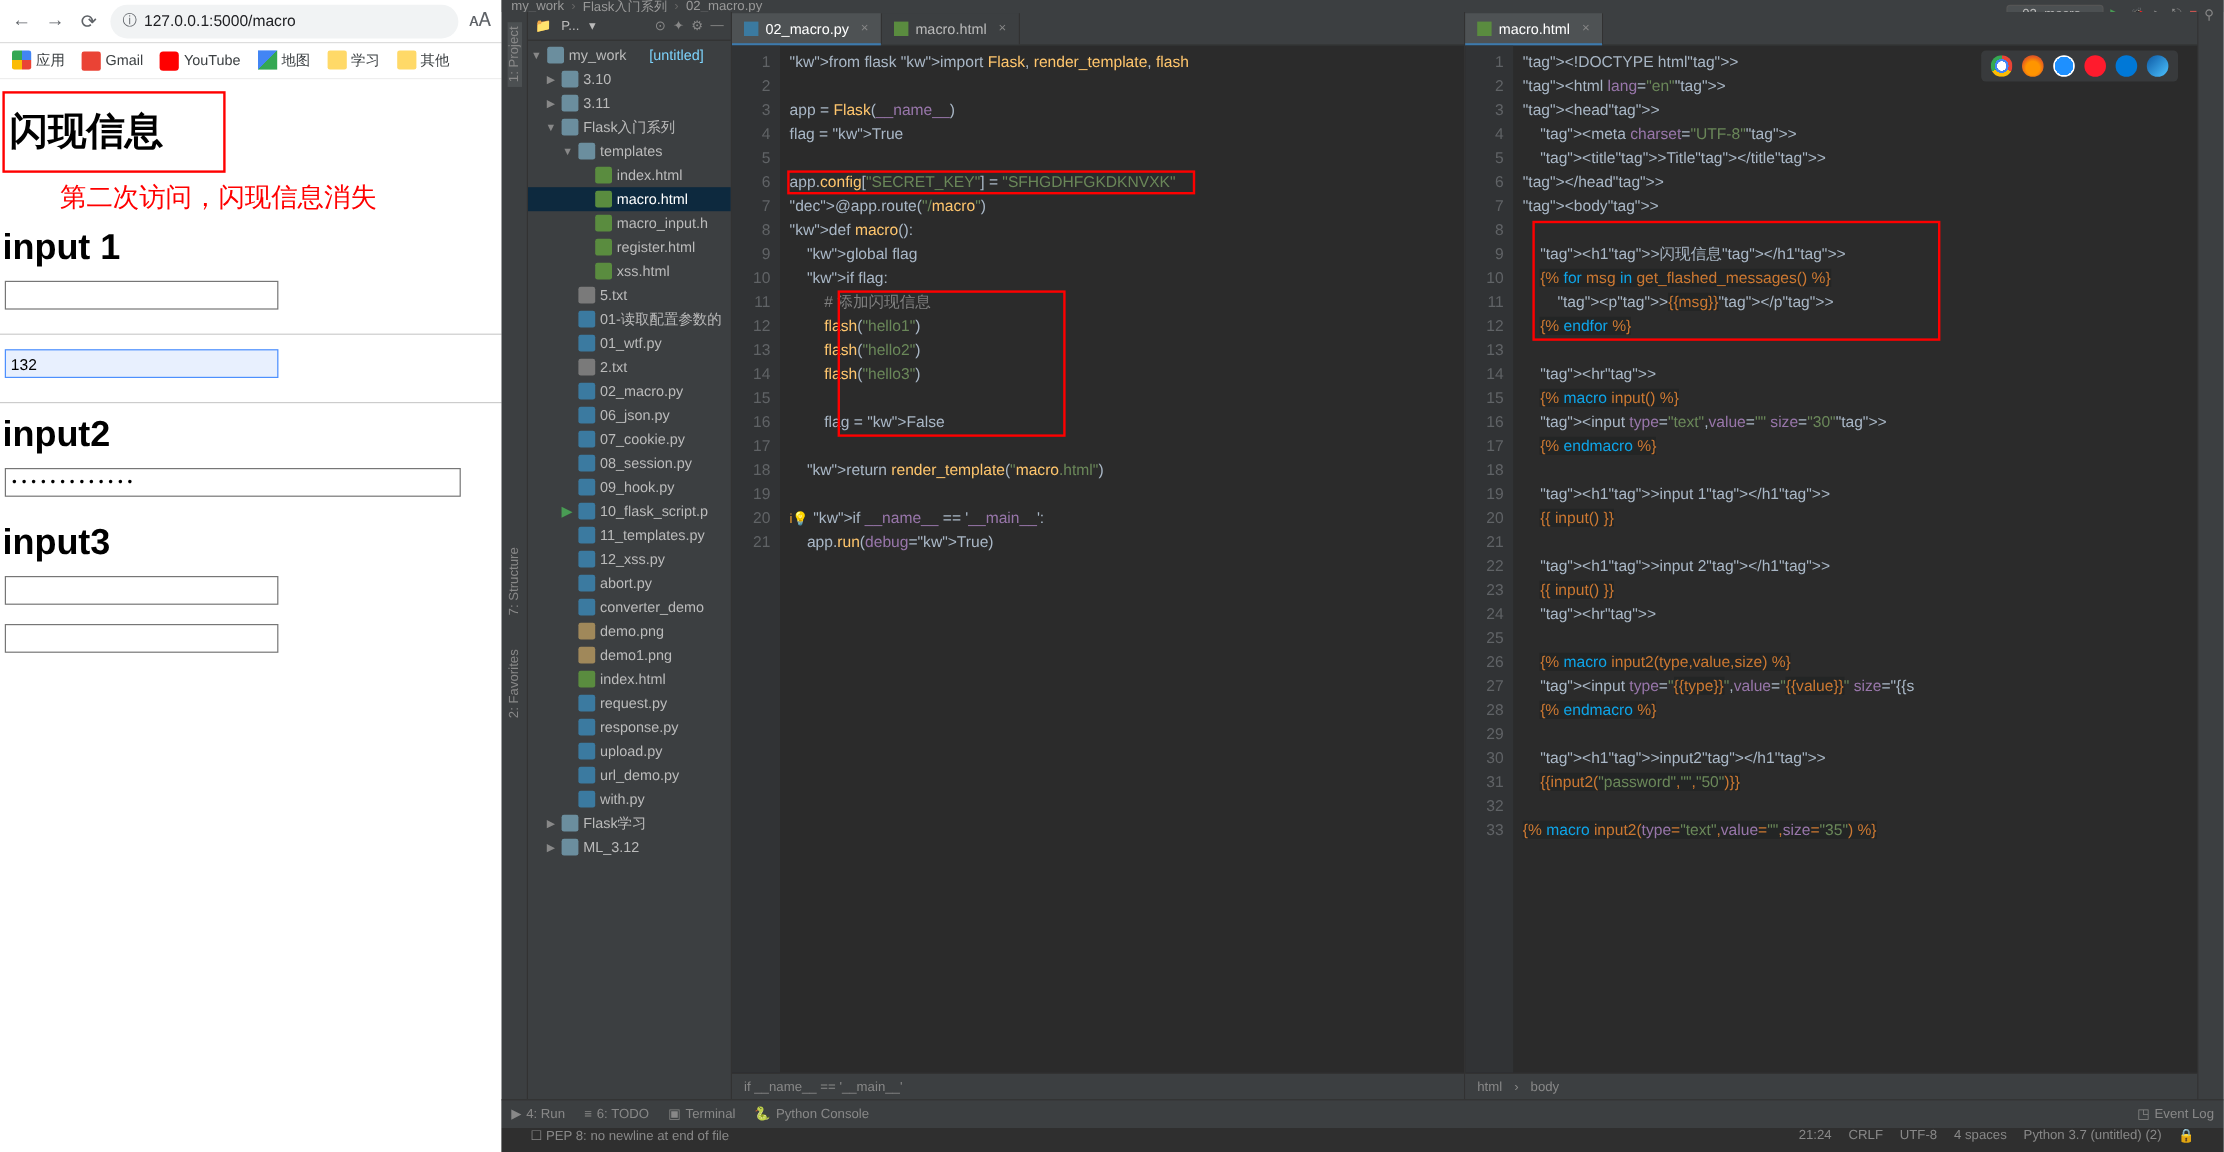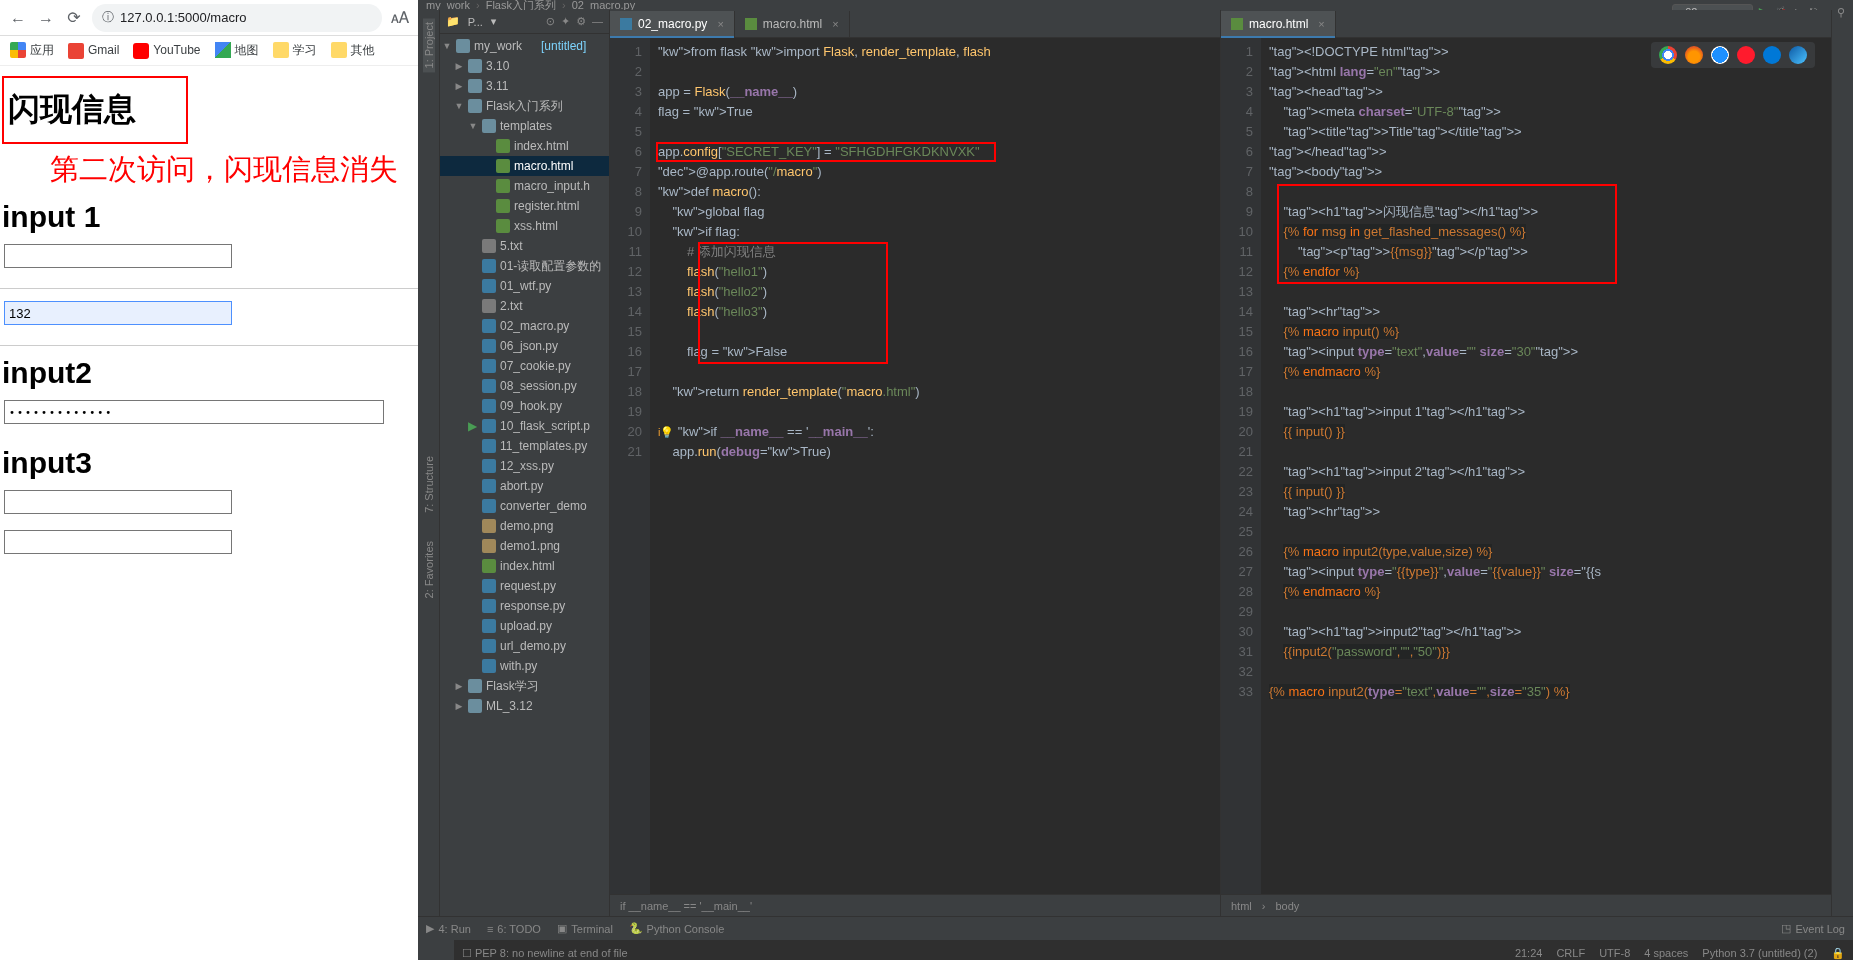--- a/index.html
+++ b/index.html
@@ -16,21 +16,21 @@
 .bm-icon { width: 16px; height: 16px; display: inline-block; }
 .apps { background: repeating-conic-gradient(#4285f4 0 25%, #ea4335 0 50%, #fbbc04 0 75%, #34a853 0 100%); border-radius: 2px; }
 .gmail-icon { background: #ea4335; border-radius: 2px; position: relative; }
 .yt-icon { background: #ff0000; border-radius: 3px; }
 .map-icon { background: linear-gradient(135deg,#4285f4 50%,#34a853 50%); }
 .folder-icon { background: #ffd968; border-radius: 2px; }
 
 .page-content { padding: 0; }
 .red-box { border: 2px solid #ff0000; display: inline-block; padding: 10px 50px 10px 4px; margin: 10px 0 0 2px; }
 .page-h1 { font-size: 32px; font-weight: bold; }
-.red-note { color: #ff0000; font-size: 29px; margin: 6px 0 6px 50px; }
+.red-note { color: #ff0000; font-size: 22px; margin: 6px 0 6px 50px; }
 .section-h { font-size: 30px; font-weight: bold; margin: 10px 0 6px 2px; }
 .text-input { width: 228px; height: 24px; border: 1px solid #767676; padding: 2px 4px; font-size: 13px; margin: 4px 0 12px 4px; }
 .text-input.active { background: #e8f0fe; border-color: #4d90fe; }
 .pwd-input { width: 380px; height: 24px; border: 1px solid #767676; padding: 2px 4px; font-family: monospace; letter-spacing: 2px; font-size: 10px; margin: 4px 0 12px 4px; }
 hr.page-hr { border: none; border-top: 1px solid #ccc; margin: 8px 0; }
 
 
 .ide { flex: 1; background: #3c3f41; display: flex; flex-direction: column; color: #bbb; font-family: 'Segoe UI', sans-serif; font-size: 12px; position: relative; }
 .ide-topbar { height: 10px; background: #3c3f41; display: flex; align-items: center; padding: 0 8px; gap: 12px; color: #999; font-size: 11px; }
 .breadcrumb-bar { display: flex; gap: 6px; align-items: center; }
@@ -71,45 +71,45 @@
 .tab .close { color: #888; font-size: 11px; margin-left: 4px; }
 .tab .ficon { width: 12px; height: 12px; font-size: 8px; }
 
 .code-area { flex: 1; background: #2b2b2b; display: flex; font-family: 'Consolas', monospace; font-size: 13px; line-height: 20px; overflow: hidden; position: relative; }
 .line-numbers { width: 40px; background: #313335; color: #606366; text-align: right; padding: 4px 8px 4px 0; user-select: none; }
 .line-numbers div { height: 20px; }
 .code-lines { flex: 1; padding: 4px 8px; color: #a9b7c6; overflow: hidden; white-space: pre; }
 .code-lines div { height: 20px; }
 
 
-.kw { color: #f97316; }
+.kw { color: #0ea5e9; }
 .str { color: #6a8759; }
 .fn { color: #ffc66d; }
 .cmt { color: #808080; }
-.attr { color: #9876aa; font-weight: bold; }
+.attr { color: #9876aa; }
 .jinja { color: #cc7832; background: #232525; }
 
 .red-rect { position: absolute; border: 2px solid #ff0000; pointer-events: none; }
 
 .breadcrumb-bottom { height: 22px; background: #3c3f41; border-top: 1px solid #323232; display: flex; align-items: center; padding: 0 10px; gap: 10px; font-size: 11px; color: #888; }
 
 .browser-icons-overlay { position: absolute; top: 52px; right: 16px; display: flex; gap: 8px; background: #3c3f41cc; padding: 4px 8px; border-radius: 4px; }
 .bicon { width: 18px; height: 18px; border-radius: 50%; }
 .chrome { background: radial-gradient(circle at 50% 50%, #fff 30%, #4285f4 31% 45%, transparent 46%), conic-gradient(#ea4335 0 120deg, #fbbc04 120deg 240deg, #34a853 240deg); }
 .firefox { background: radial-gradient(circle at 50% 60%, #ff9500 40%, #e25822 70%); }
 .safari { background: radial-gradient(circle, #1e90ff 60%, #fff 61%); }
 .opera { background: #ff1b2d; }
 .edge-old { background: #0078d7; }
 .edge { background: linear-gradient(135deg, #0c59a4, #4cc2ff); }
 
 
 .ide-bottom { height: 24px; background: #3c3f41; border-top: 1px solid #323232; display: flex; align-items: center; padding: 0 8px; gap: 16px; font-size: 11px; color: #888; }
 .ide-bottom .item { display: flex; align-items: center; gap: 4px; cursor: pointer; }
 .ide-bottom .right { margin-left: auto; display: flex; gap: 14px; }
-.ide-status { height: 20px; background: #2f2f2f; display: flex; align-items: flex-end; padding: 0 8px; font-size: 11px; color: #888; margin-left: 36px; }
+.ide-status { height: 20px; background: #2f2f2f; display: flex; align-items: flex-start; padding: 0 24px; font-size: 11px; color: #888; }
 .ide-status .right { margin-left: auto; display: flex; gap: 14px; }
 
 .gutter-right { width: 22px; background: #3c3f41; border-left: 1px solid #323232; }
 .bulb { color: #f0a030; font-size: 11px; }
 </style>
 </head>
 <body>
 
 <div class="browser">
   <div class="browser-toolbar">

